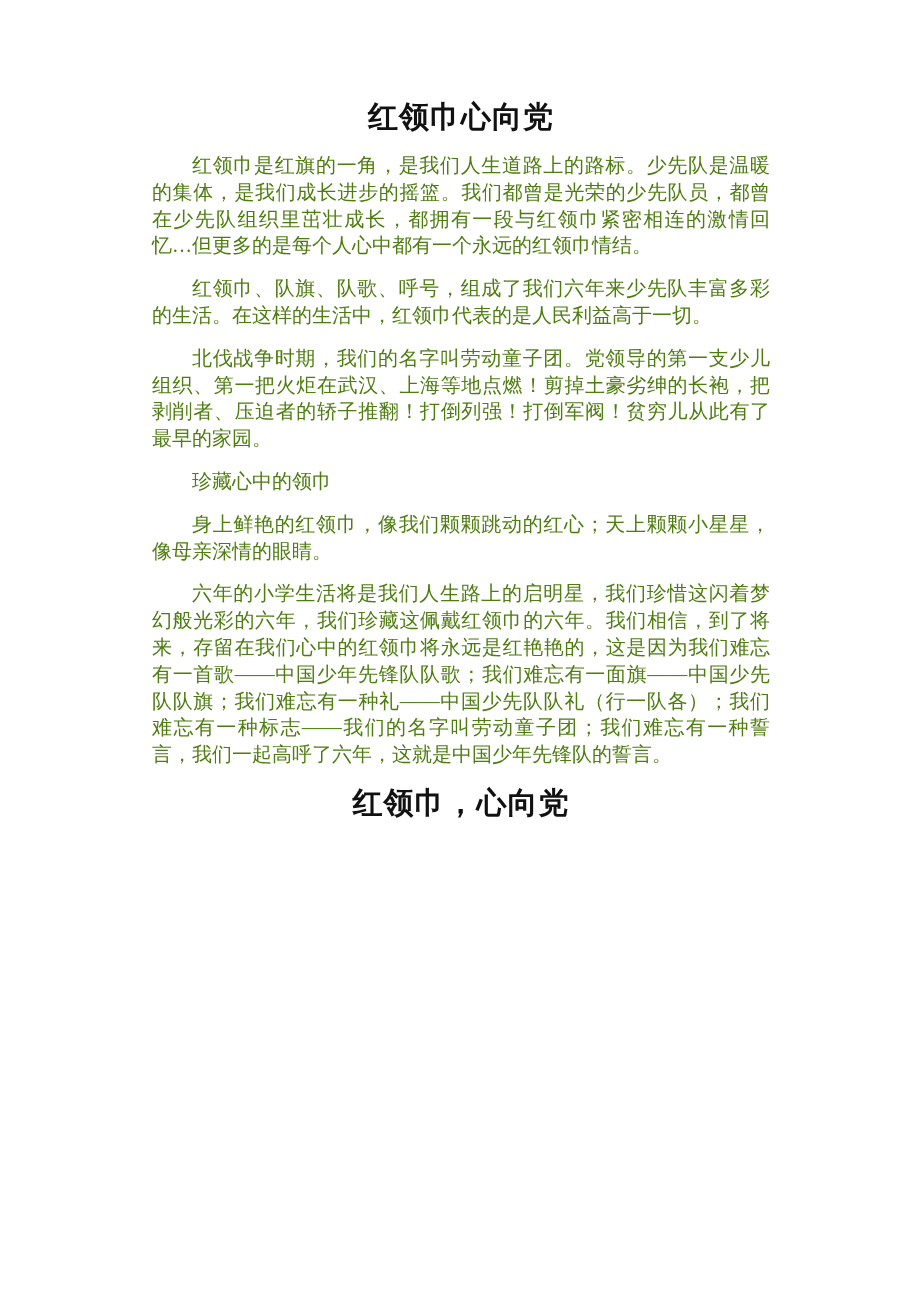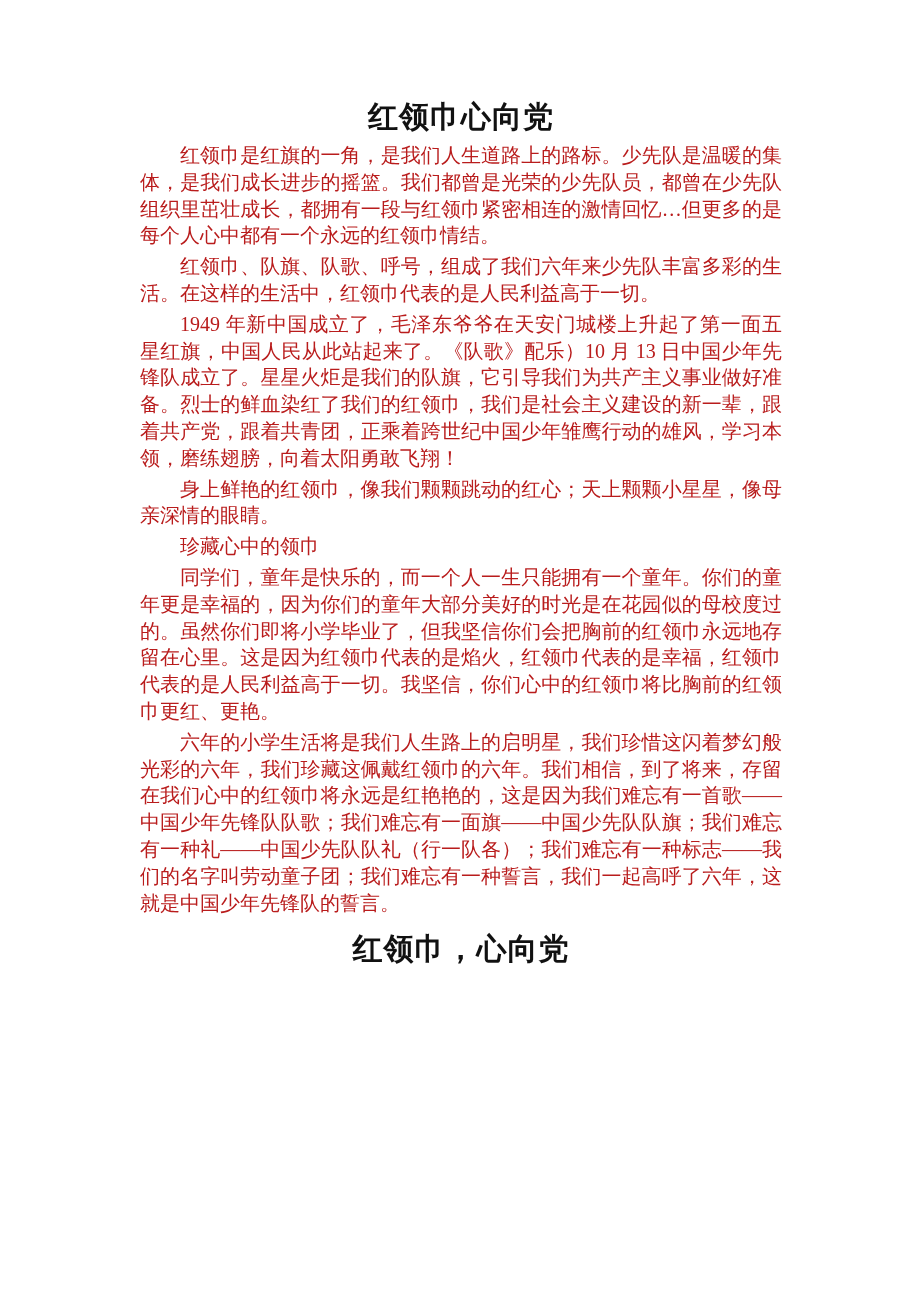--- a/index.html
+++ b/index.html
@@ -34,43 +34,42 @@
   .doc-subtitle {
     margin: 14px 0 8px 0;
     font-size: 30px;
     line-height: 38px;
     font-weight: bold;
     text-align: center;
     letter-spacing: 1px;
     color: #111111;
   }
   .para {
-    margin: 4px;
+    margin: 16px;
     font-size: 20px;
     line-height: 26.8px;
     text-align: justify;
     text-justify: inter-ideograph;
     text-indent: 2em;
-    color: #b91c1c;
+    color: #4d7c0f;
     word-break: break-all;
   }
 </style>
 </head>
 <body>
 
 <div class="page">
   <div class="content">
     <h1 class="doc-title">红领巾心向党</h1>
 
     <div>
         <p class="para">红领巾是红旗的一角，是我们人生道路上的路标。少先队是温暖的集体，是我们成长进步的摇篮。我们都曾是光荣的少先队员，都曾在少先队组织里茁壮成长，都拥有一段与红领巾紧密相连的激情回忆…但更多的是每个人心中都有一个永远的红领巾情结。</p>
         <p class="para">红领巾、队旗、队歌、呼号，组成了我们六年来少先队丰富多彩的生活。在这样的生活中，红领巾代表的是人民利益高于一切。</p>
-        <p class="para">1949 年新中国成立了，毛泽东爷爷在天安门城楼上升起了第一面五星红旗，中国人民从此站起来了。《队歌》配乐）10 月 13 日中国少年先锋队成立了。星星火炬是我们的队旗，它引导我们为共产主义事业做好准备。烈士的鲜血染红了我们的红领巾，我们是社会主义建设的新一辈，跟着共产党，跟着共青团，正乘着跨世纪中国少年雏鹰行动的雄风，学习本领，磨练翅膀，向着太阳勇敢飞翔！</p>
+        <p class="para">北伐战争时期，我们的名字叫劳动童子团。党领导的第一支少儿组织、第一把火炬在武汉、上海等地点燃！剪掉土豪劣绅的长袍，把剥削者、压迫者的轿子推翻！打倒列强！打倒军阀！贫穷儿从此有了最早的家园。</p>
+        <p class="para">珍藏心中的领巾</p>
         <p class="para">身上鲜艳的红领巾，像我们颗颗跳动的红心；天上颗颗小星星，像母亲深情的眼睛。</p>
-        <p class="para">珍藏心中的领巾</p>
-        <p class="para">同学们，童年是快乐的，而一个人一生只能拥有一个童年。你们的童年更是幸福的，因为你们的童年大部分美好的时光是在花园似的母校度过的。虽然你们即将小学毕业了，但我坚信你们会把胸前的红领巾永远地存留在心里。这是因为红领巾代表的是焰火，红领巾代表的是幸福，红领巾代表的是人民利益高于一切。我坚信，你们心中的红领巾将比胸前的红领巾更红、更艳。</p>
         <p class="para">六年的小学生活将是我们人生路上的启明星，我们珍惜这闪着梦幻般光彩的六年，我们珍藏这佩戴红领巾的六年。我们相信，到了将来，存留在我们心中的红领巾将永远是红艳艳的，这是因为我们难忘有一首歌——中国少年先锋队队歌；我们难忘有一面旗——中国少先队队旗；我们难忘有一种礼——中国少先队队礼（行一队各）；我们难忘有一种标志——我们的名字叫劳动童子团；我们难忘有一种誓言，我们一起高呼了六年，这就是中国少年先锋队的誓言。</p>
       </div>
 
     <h1 class="doc-subtitle">红领巾，心向党</h1>
 
   </div>
 </div>
 
 </body></html>

